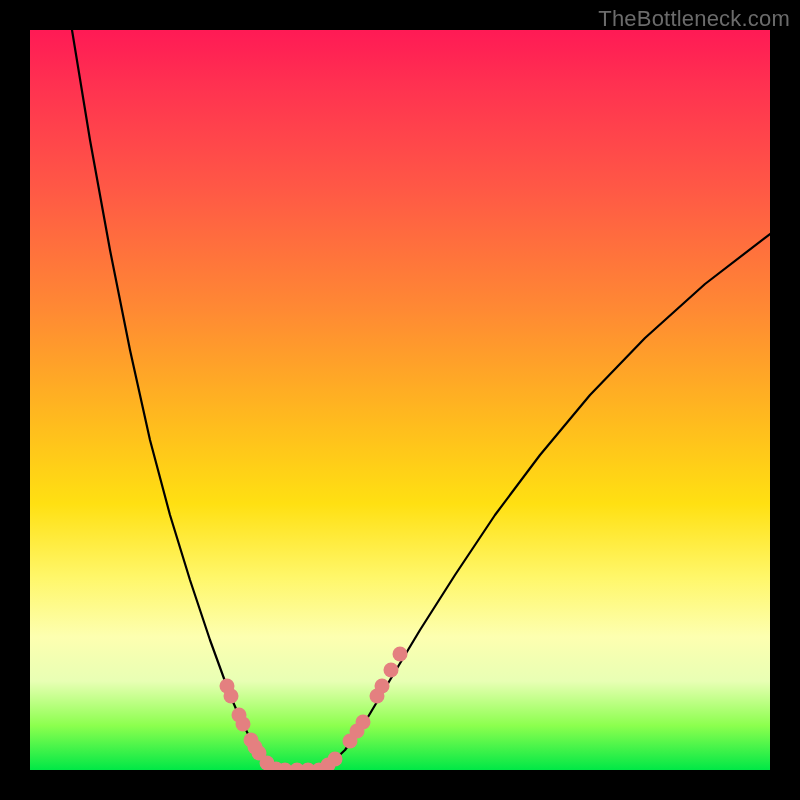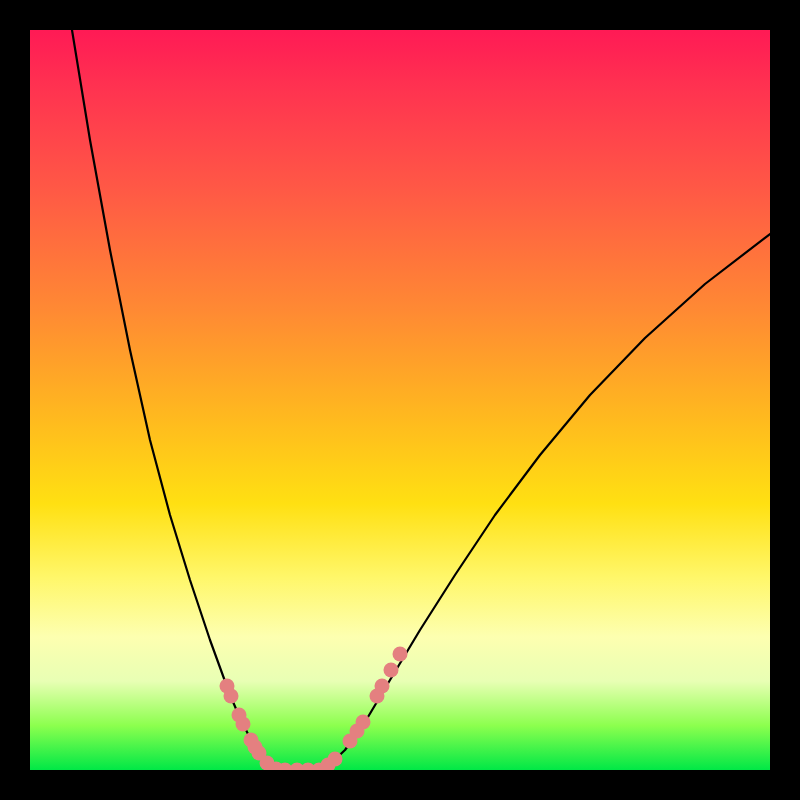--- a/index.html
+++ b/index.html
@@ -86,14 +86,15 @@
           <circle cx="327" cy="701" r="7.5" fill="#e48080"></circle>
           <circle cx="333" cy="692" r="7.5" fill="#e48080"></circle>
           <circle cx="347" cy="666" r="7.5" fill="#e48080"></circle>
           <circle cx="352" cy="656" r="7.5" fill="#e48080"></circle>
           <circle cx="361" cy="640" r="7.5" fill="#e48080"></circle>
           <circle cx="370" cy="624" r="7.5" fill="#e48080"></circle>
         </g>
     </svg>
   </div>
 
+  <div class="watermark">TheBottleneck.com</div>
 
 </div>
 
 </body></html>

